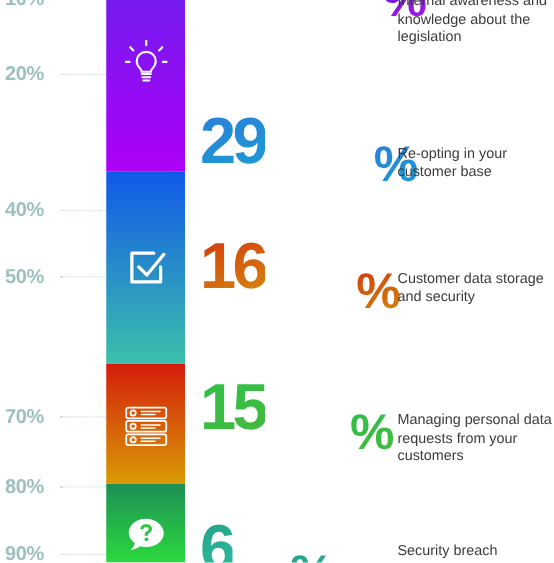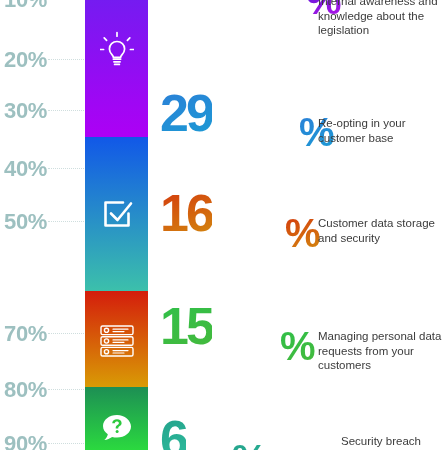--- a/index.html
+++ b/index.html
@@ -10,21 +10,21 @@
     overflow:hidden;
     position:relative;
   }
   #stage{position:absolute;left:0;top:0;width:443px;height:450px;overflow:hidden;background:#fff;}
 
   
   .axis{position:absolute;left:0;top:0;width:85px;height:450px;}
   .axis-tick{position:absolute;left:0;width:85px;height:20px;}
   .axis-label{
     position:absolute;left:4px;top:0;
-    font-size:22px;font-weight:bold;
+    font-size:16px;font-weight:bold;
     color:#9dc0c0;letter-spacing:-0.3px;
     line-height:20px;
   }
   .gridline{
     position:absolute;left:48px;top:9px;width:100px;height:0;
     border-top:1.5px dotted #cfdede;
   }
 
   
   .bar{position:absolute;left:85px;top:0;width:63px;height:450px;}
@@ -64,24 +64,20 @@
 
 <div id="stage">
 
   <div class="axis">
     <div class="axis-tick" style="top:-10px">
       <span class="axis-label">10%</span>
 
     </div>
     <div class="axis-tick" style="top:50px">
       <span class="axis-label">20%</span>
-      <span class="gridline"></span>
-    </div>
-    <div class="axis-tick" style="top:101px">
-      <span class="axis-label">30%</span>
       <span class="gridline"></span>
     </div>
     <div class="axis-tick" style="top:159px">
       <span class="axis-label">40%</span>
       <span class="gridline"></span>
     </div>
     <div class="axis-tick" style="top:212px">
       <span class="axis-label">50%</span>
       <span class="gridline"></span>
     </div>
@@ -184,16 +180,16 @@
     <div class="desc" id="d3" style="top: 329px; left: 158px;">Managing personal data requests from your customers</div>
   </div>
 
   <div class="row">
     <div class="pct" id="p4" style="top: 413px; background-image: linear-gradient(160deg, rgb(35, 160, 137) 0%, rgb(47, 191, 160) 100%);">
       <span class="num">6</span>
     </div>
     <div class="pct" id="s4" style="top: 439px; left: 72px; background-image: linear-gradient(160deg, rgb(35, 160, 137) 0%, rgb(47, 191, 160) 100%);">
       <span class="sym">%</span>
     </div>
-    <div class="desc" id="d4" style="top: 434px; left: 158px; text-align: center;">Security breach</div>
+    <div class="desc" id="d4" style="top: 434px; left: 158px;">Security breach</div>
   </div>
 
 </div>
 
 </body></html>

